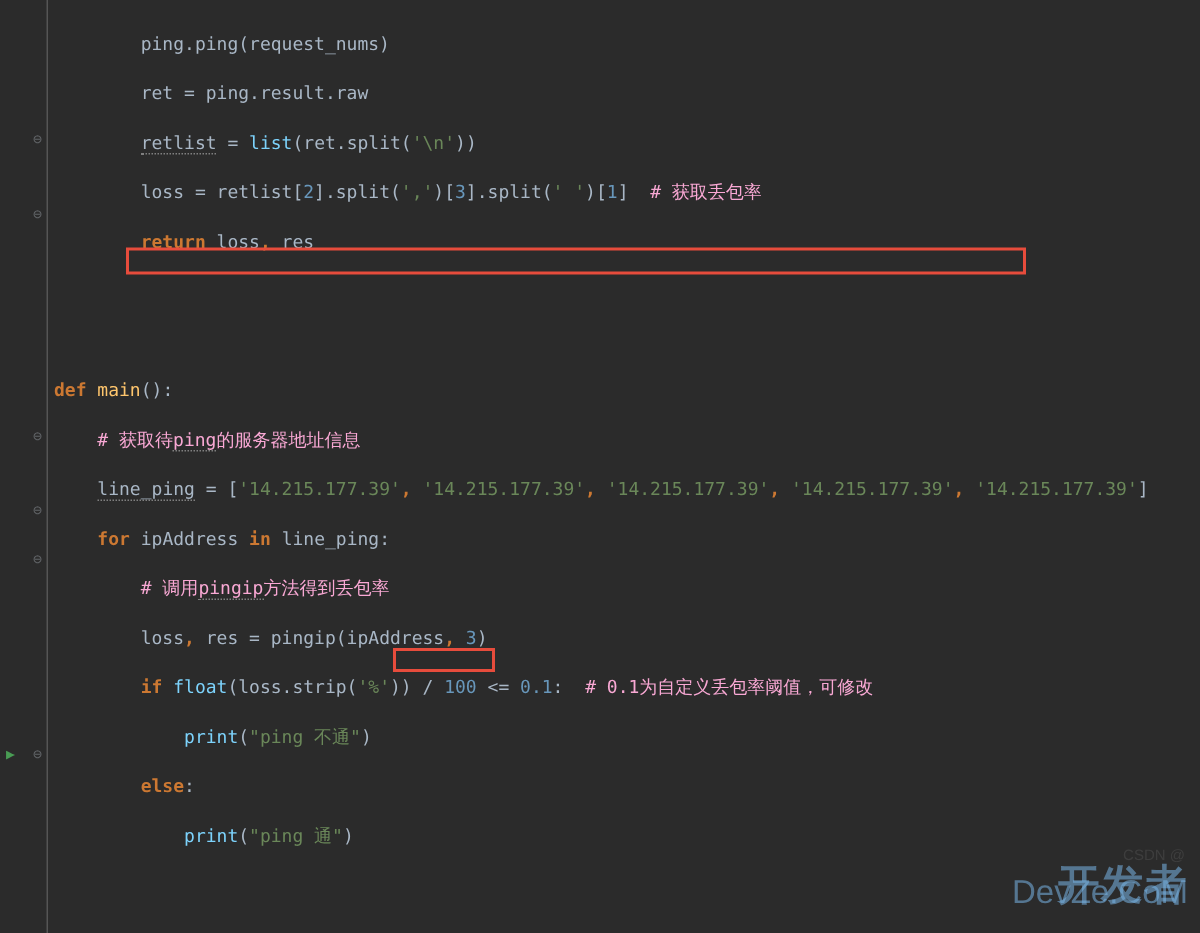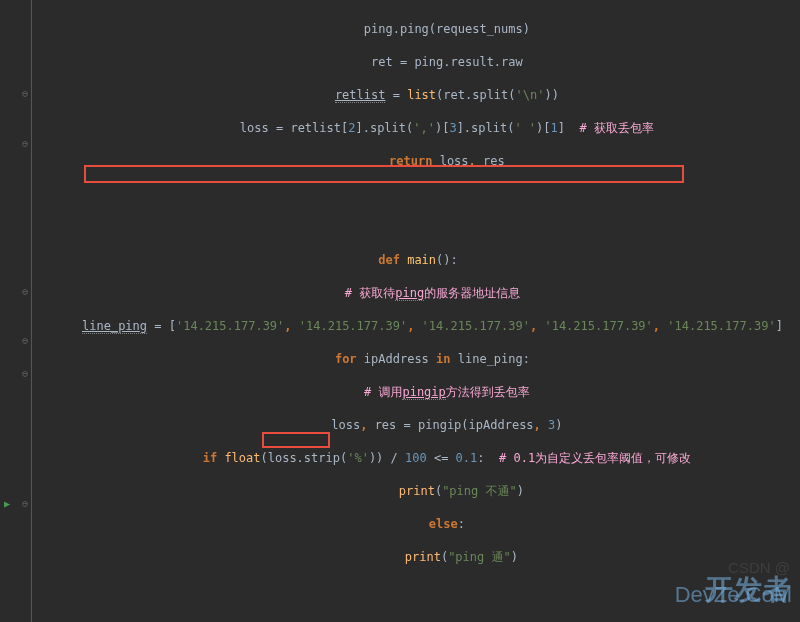--- a/index.html
+++ b/index.html
@@ -37,28 +37,28 @@
   font-size: 10px;
 }
 .code {
   flex: 1;
   padding: 4px 0;
   color: #a9b7c6;
   line-height: 16.5px;
   white-space: pre;
   position: relative;
 }
-.line { height: 16.5px; padding-left: 4px; text-align: center; }
+.line { height: 16.5px; padding-left: 4px; }
 .kw { color: #cc7832; font-weight: bold; }
 .str { color: #6a8759; }
 .num { color: #6897bb; }
 .cm { color: #f9a8d4; }
 .fn { color: #ffc66d; }
-.builtin { color: #fdba74; }
-.under { border-bottom: 1px dotted #808080; text-decoration: underline; }
+.builtin { color: #7dd3fc; }
+.under { border-bottom: 1px dotted #808080; }
 .redbox {
   position: absolute;
   border: 2px solid #e74c3c;
   pointer-events: none;
 }
 .redbox1 { left: 52px; top: 165px; width: 600px; height: 18px; }
 .redbox2 { left: 230px; top: 432px; width: 68px; height: 16px; }
 .watermark {
   position: absolute;
   right: 8px;
@@ -80,21 +80,21 @@
   font-weight: normal;
   color: rgba(120,180,230,0.55);
   letter-spacing: 0;
   line-height: 1;
   text-align: center;
 }
 .csdn {
   position: absolute;
   right: 10px;
   bottom: 46px;
-  font-size: 15px;
+  font-size: 10px;
   color: rgba(200,200,200,0.12);
   font-family: sans-serif;
 }
 </style>
 </head>
 <body>
 
 <div class="editor">
   <div class="gutter">
     <span class="gutter-mark" style="top:88px">⊖</span>

